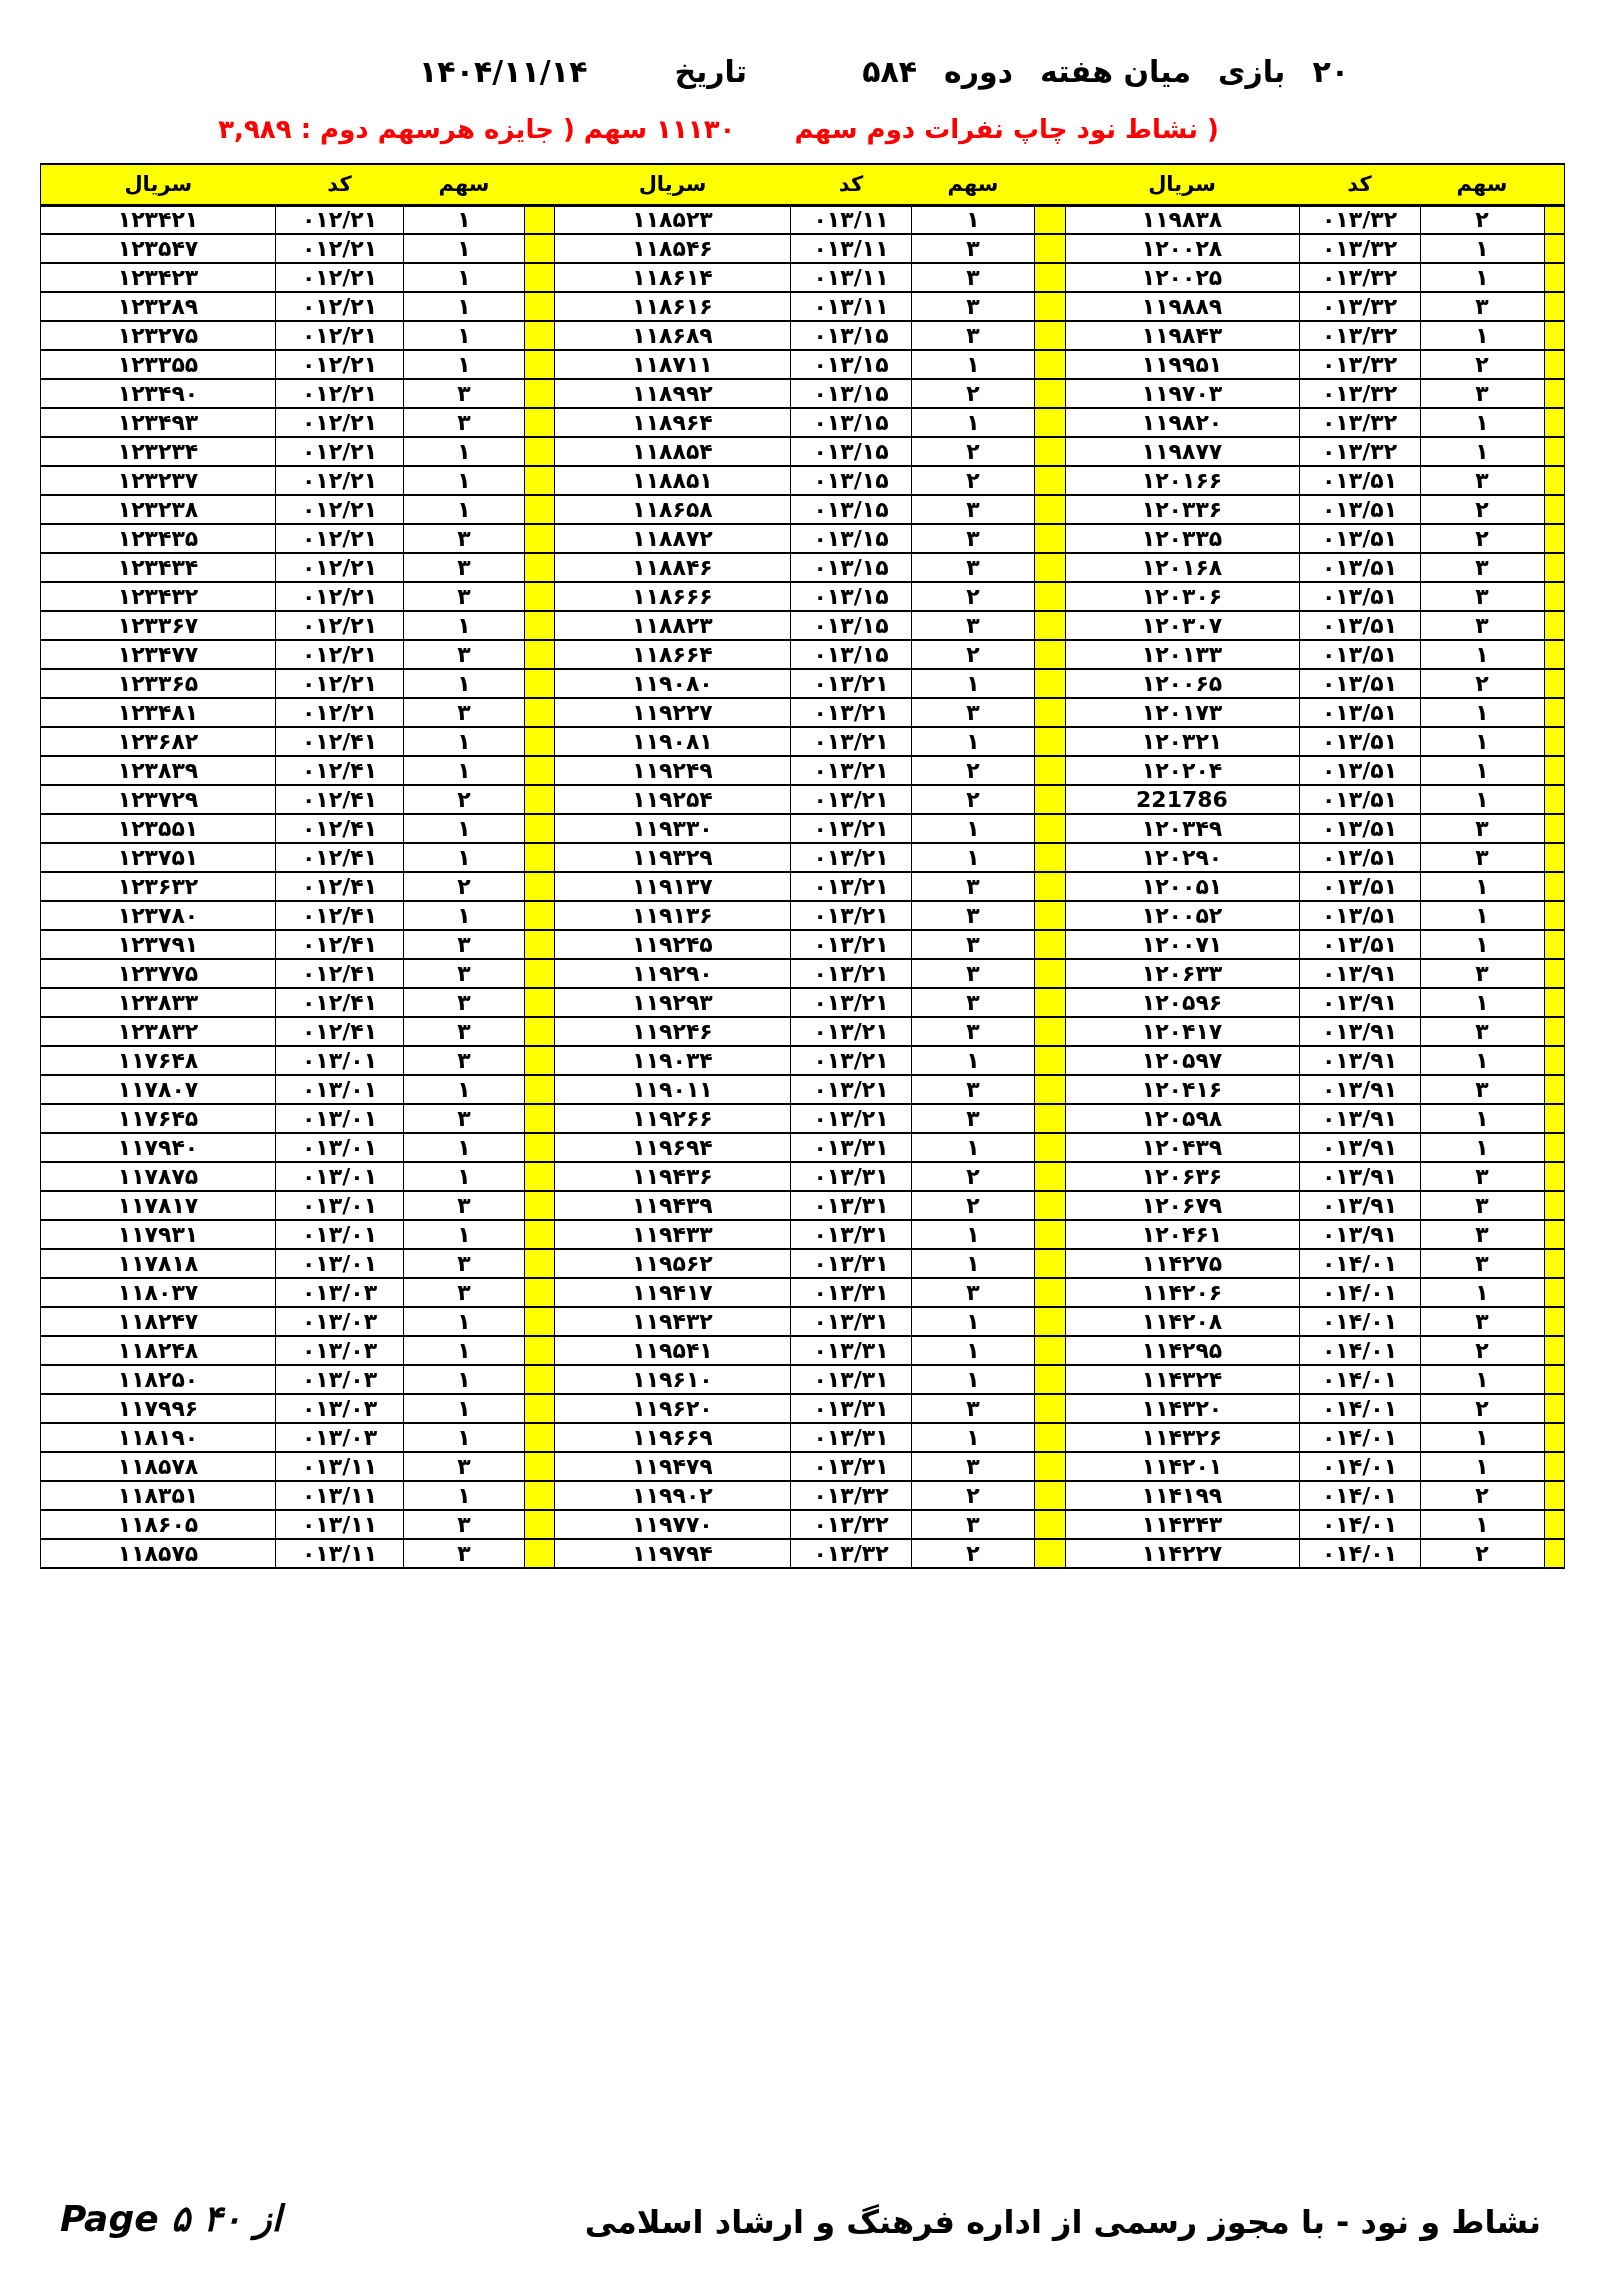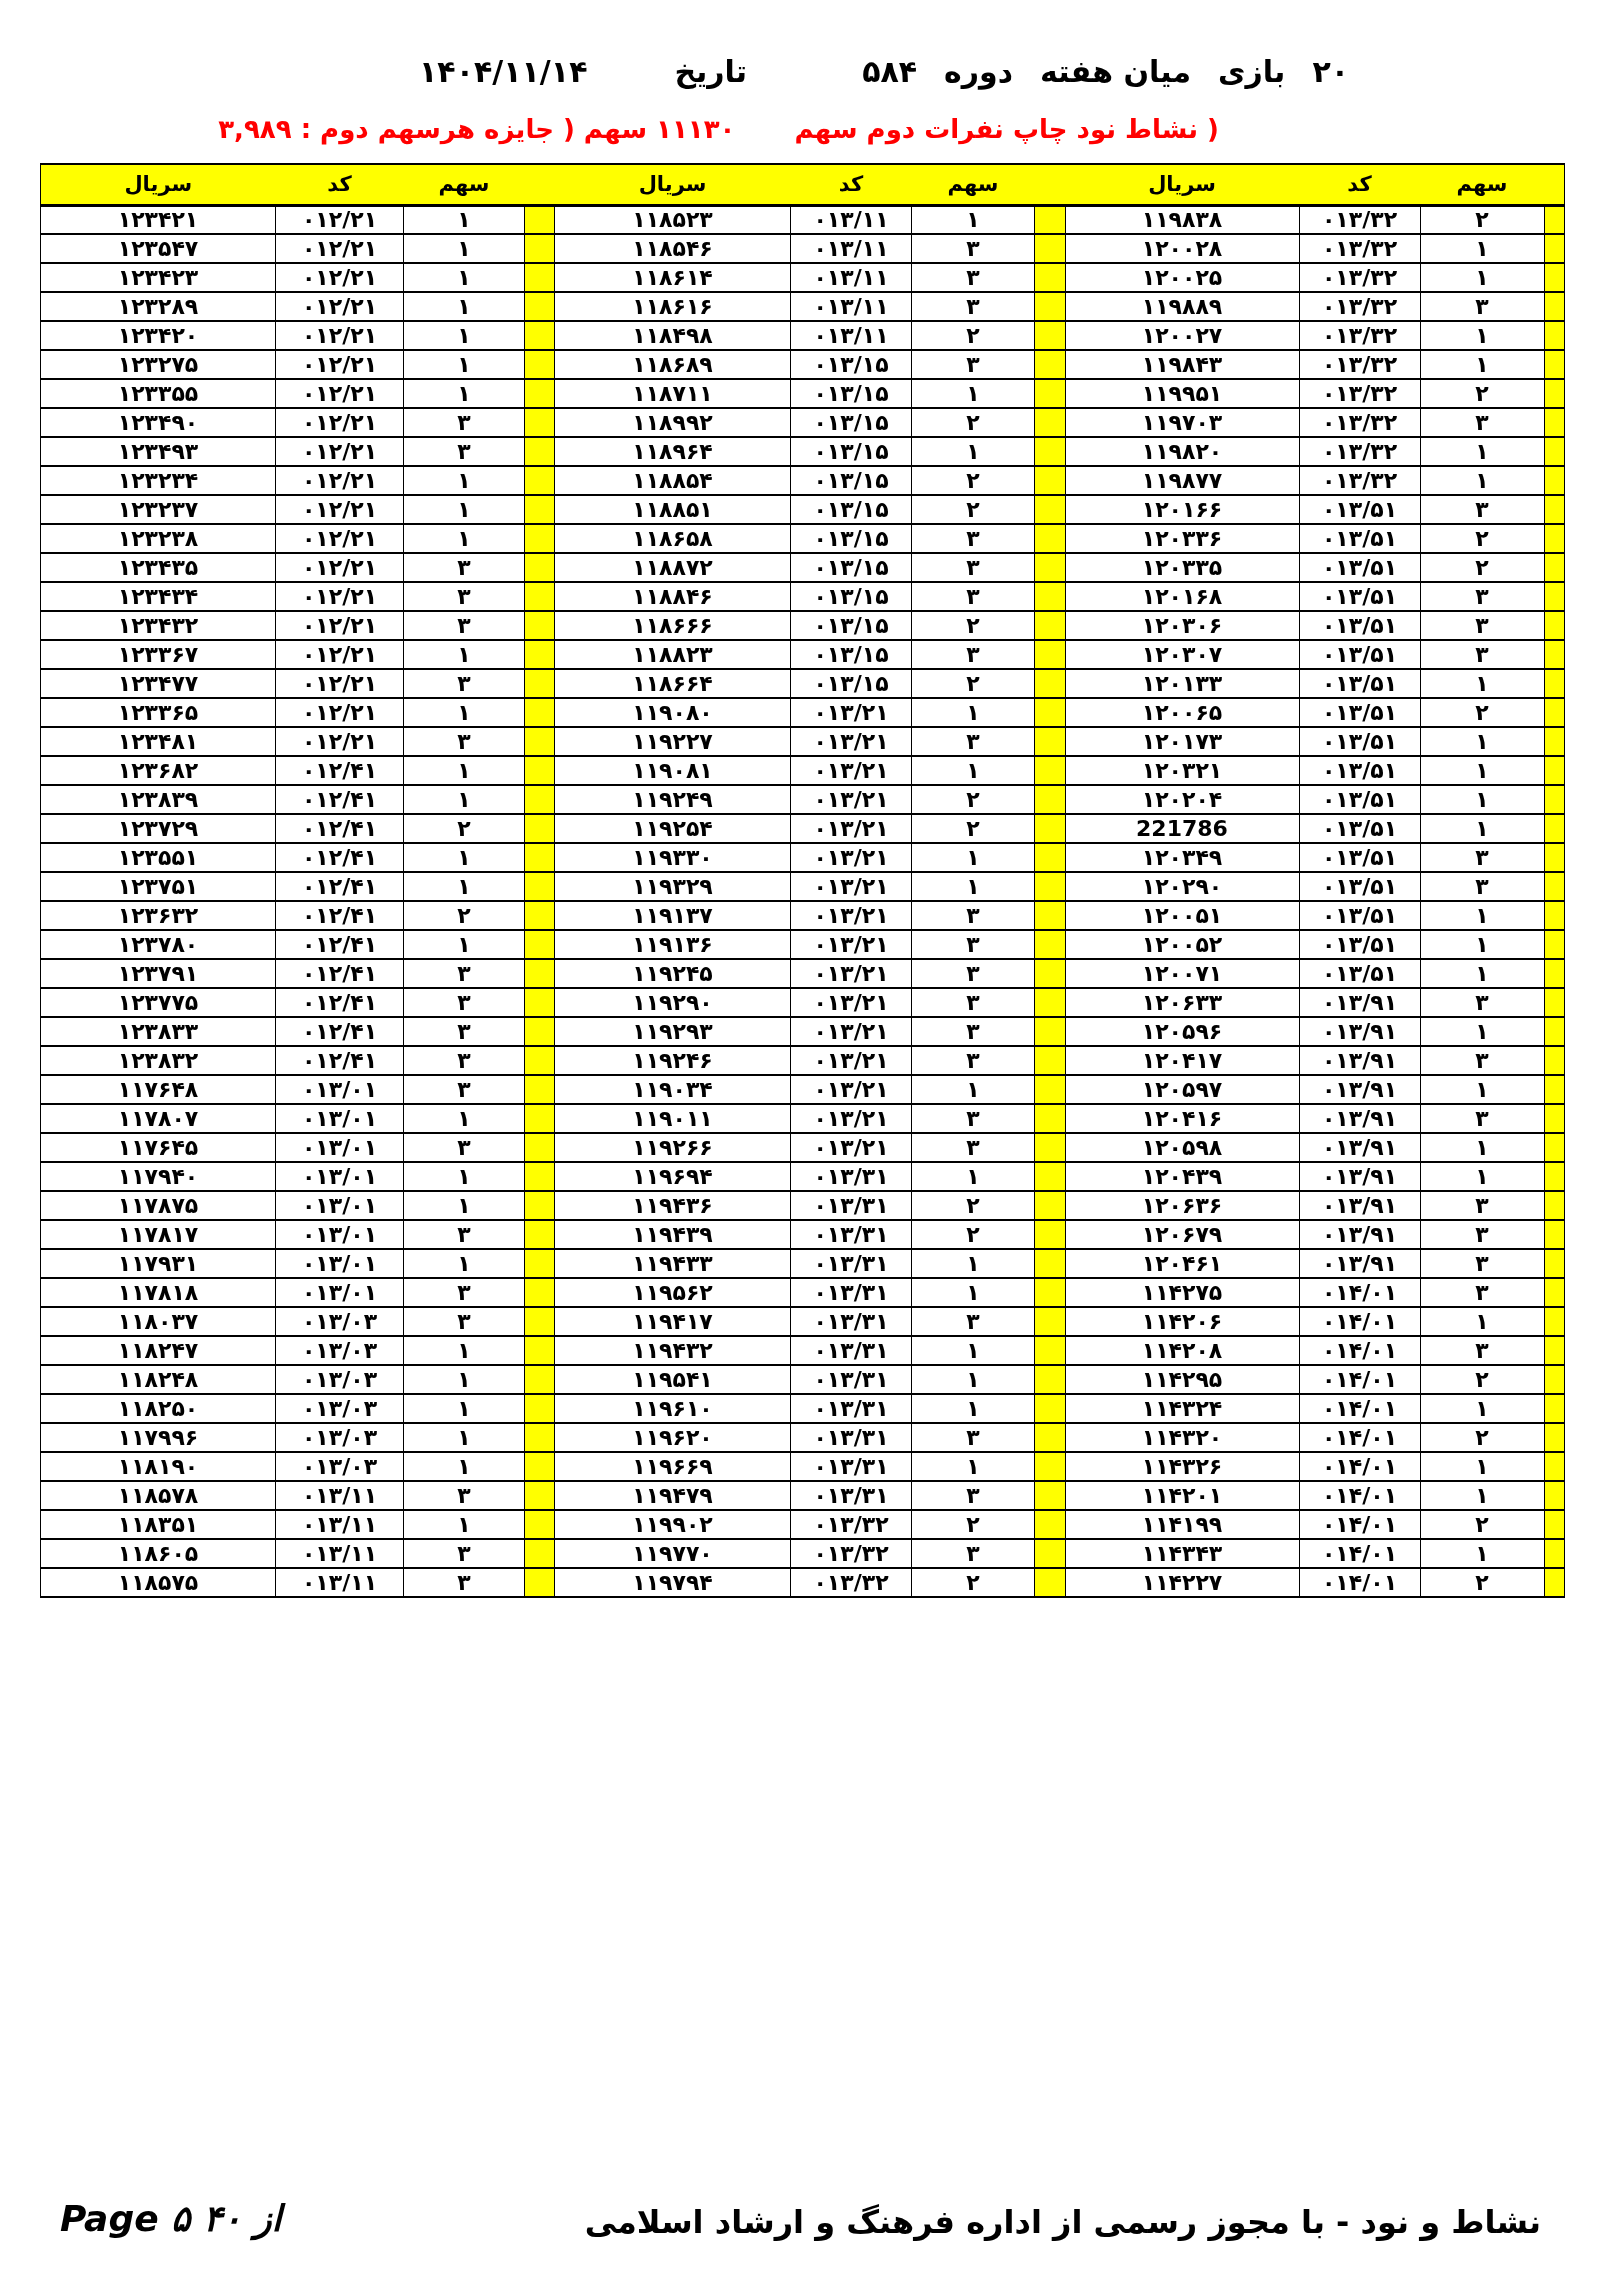--- a/index.html
+++ b/index.html
@@ -175,34 +175,20 @@
             <td class="serial">۱۱۸۶۱۶</td>
             <td class="code">۰۱۳/۱۱</td>
             <td class="share">۳</td>
             <td class="sep"></td>
             <td class="serial">۱۱۹۸۸۹</td>
             <td class="code">۰۱۳/۳۲</td>
             <td class="share">۳</td>
             <td class="strip"></td>
           </tr>
           <tr>
-            <td class="serial">۱۲۳۴۲۰</td>
-            <td class="code">۰۱۲/۲۱</td>
-            <td class="share">۱</td>
-            <td class="sep"></td>
-            <td class="serial">۱۱۸۴۹۸</td>
-            <td class="code">۰۱۳/۱۱</td>
-            <td class="share">۲</td>
-            <td class="sep"></td>
-            <td class="serial">۱۲۰۰۲۷</td>
-            <td class="code">۰۱۳/۳۲</td>
-            <td class="share">۱</td>
-            <td class="strip"></td>
-          </tr>
-          <tr>
             <td class="serial">۱۲۳۲۷۵</td>
             <td class="code">۰۱۲/۲۱</td>
             <td class="share">۱</td>
             <td class="sep"></td>
             <td class="serial">۱۱۸۶۸۹</td>
             <td class="code">۰۱۳/۱۵</td>
             <td class="share">۳</td>
             <td class="sep"></td>
             <td class="serial">۱۱۹۸۴۳</td>
             <td class="code">۰۱۳/۳۲</td>

